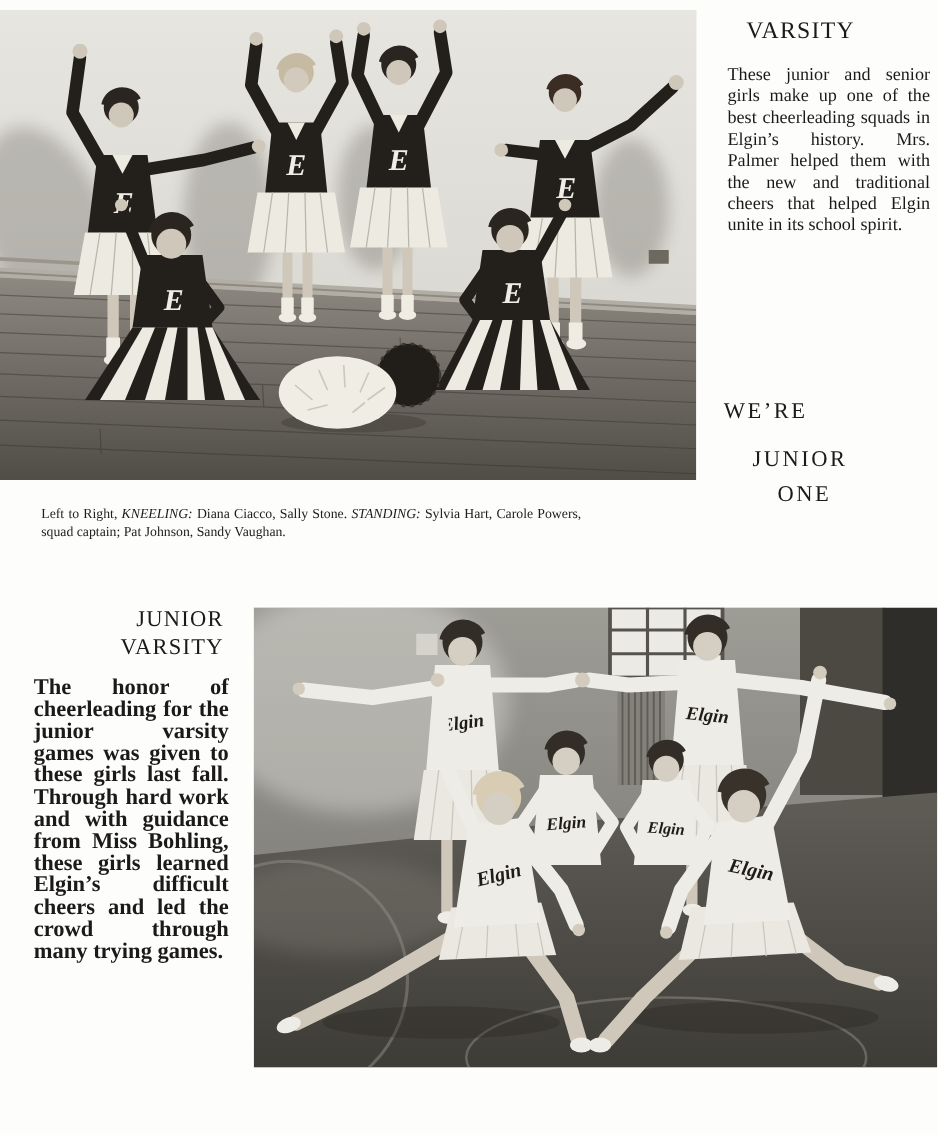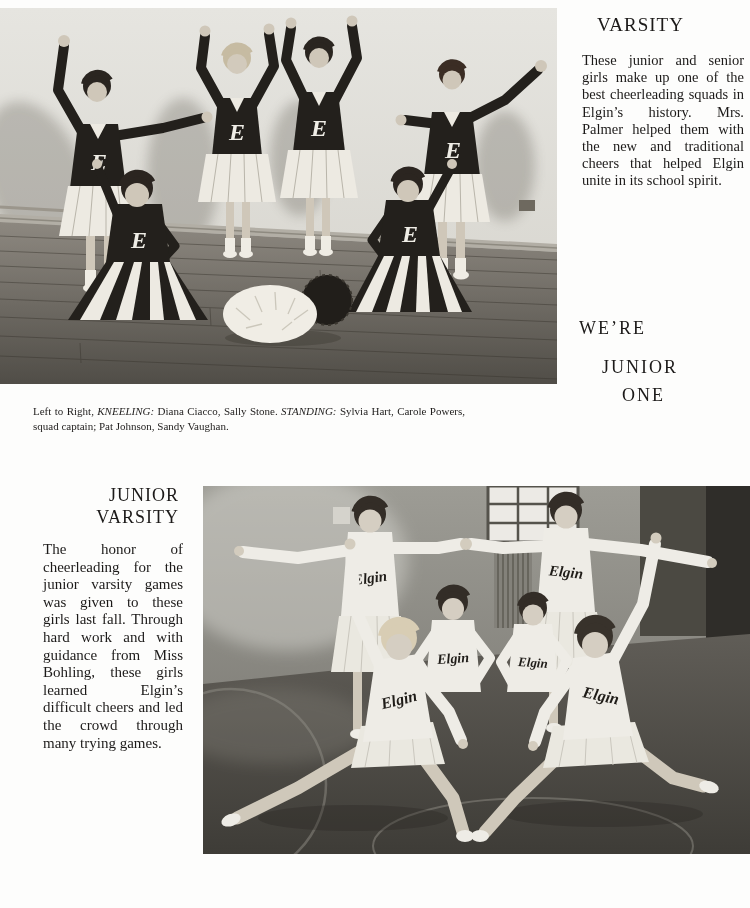--- a/index.html
+++ b/index.html
@@ -24,21 +24,21 @@
   .caption i{font-style:italic;}
   .caption-varsity{position:absolute;left:33px;top:404px;width:432px;}
   .caption-jv{position:absolute;left:245px;top:868px;width:414px;}
 
   .page-title{position:absolute;left:252px;top:441px;width:200px;margin:0;
               font-size:23px;font-weight:normal;letter-spacing:1px;text-align:center;white-space:nowrap;}
 
   .col-left{position:absolute;left:27px;top:480px;width:156px;}
   .col-left h3{margin:4px;font-size:18px;font-weight:normal;letter-spacing:1px;
                text-align:right;line-height:22px;}
-  .col-left p{margin:13px 0 0 16px;font-size:15px;line-height:17.6px;text-align:justify;}
+  .col-left p{margin:13px 0 0 0;font-size:18px;line-height:17.6px;text-align:justify;font-weight:bold;}
 
   .script-letter{font-family:"Liberation Serif",serif;font-style:italic;font-weight:bold;}
 </style>
 </head>
 <body>
 
 <div class="page">
 
   <div class="photo photo-varsity">
     <svg viewBox="0 0 557 376" preserveAspectRatio="none">

